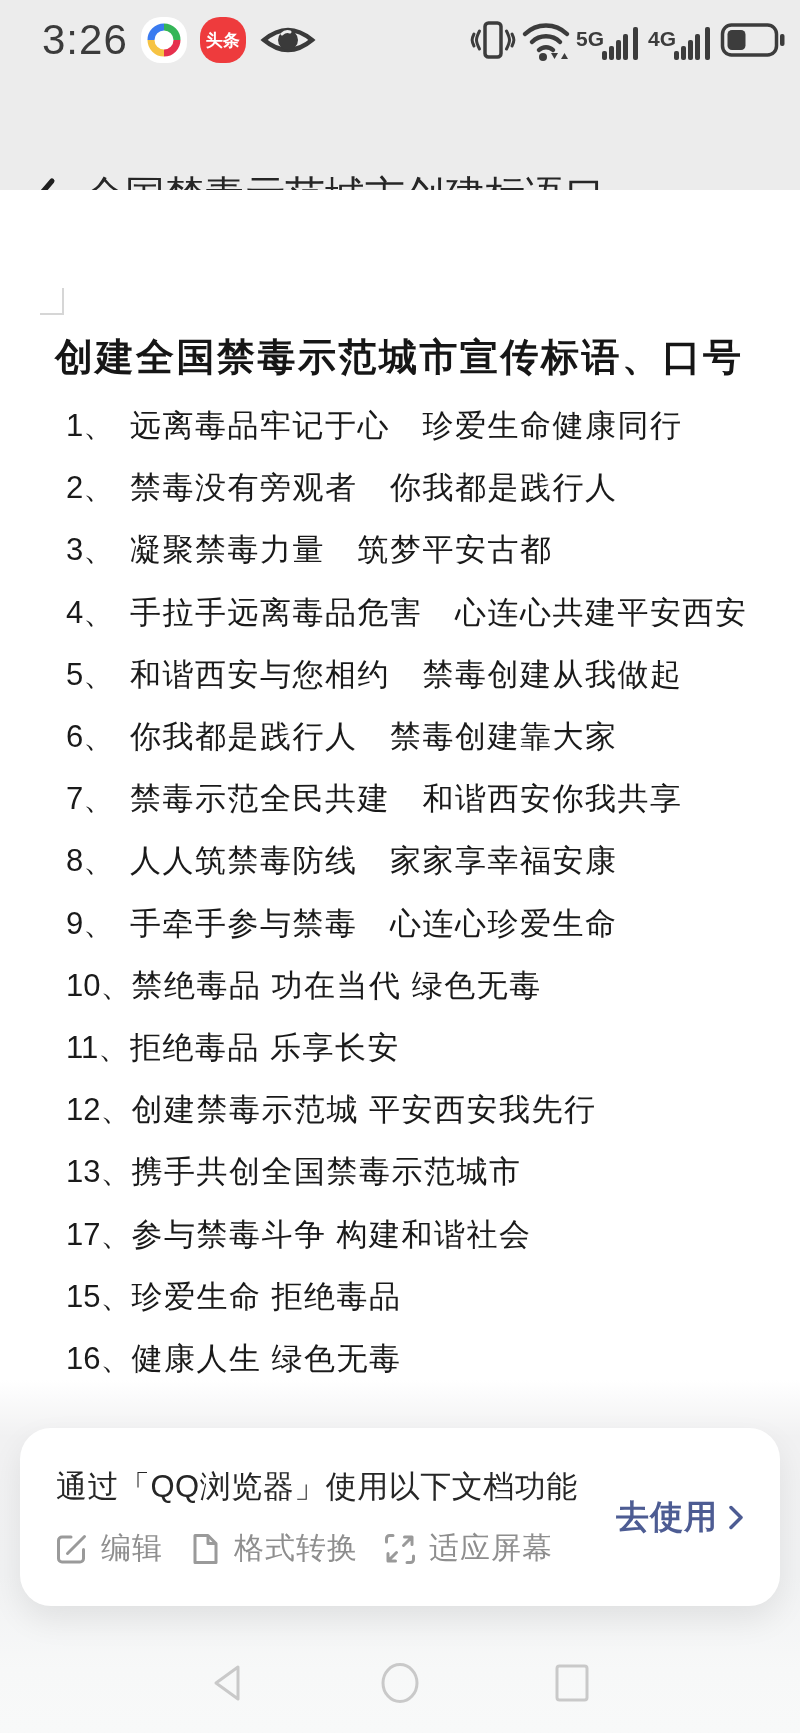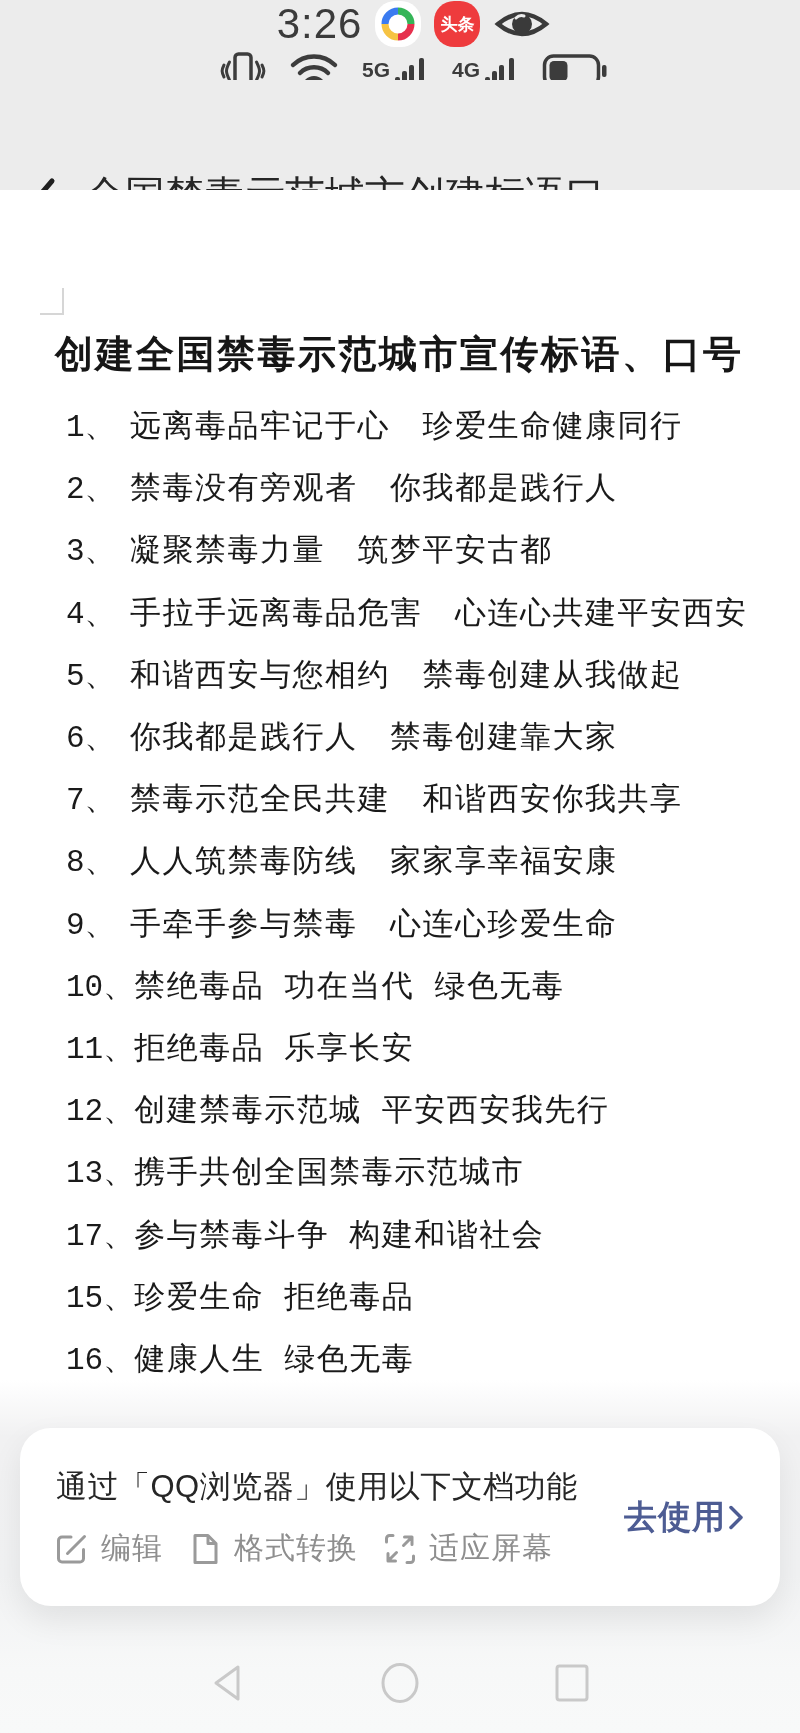--- a/index.html
+++ b/index.html
@@ -3,41 +3,41 @@
 <meta charset="utf-8">
 <style>
   * { margin:0; padding:0; box-sizing:border-box; }
   html,body { width:800px; }
   body { font-family:"Liberation Sans","DejaVu Sans",sans-serif; background:#fff; }
   .screen { position:relative; width:800px; height:1733px; overflow:hidden; background:#fff; }
 
   
   .status-bar { position:absolute; top:0; left:0; width:800px; height:80px;
     background:#ececec; display:flex; align-items:center; justify-content:space-between;
-    padding:0 14px 0 42px;flex-direction:column; }
+    padding:0 14px 0 42px; }
   .sb-left { display:flex; align-items:center; gap:13px; }
   .sb-time { font-size:42px; color:#3b3b3b; letter-spacing:1px; }
   .app-badge { width:46px; height:46px; border-radius:20px; display:flex; align-items:center; justify-content:center; }
   .pinwheel { background:#ffffff; }
   .toutiao { background:#ee3b3d; color:#fff; font-size:17px; font-weight:bold; letter-spacing:0; line-height:1; }
-  .sb-right { display:flex; align-items:flex-end; gap:22px; }
+  .sb-right { display:flex; align-items:flex-end; gap:4px; }
   .net { display:inline-flex; align-items:flex-end; }
   .net-label { font-size:21px; font-weight:bold; color:#3c3c3c; transform:translateY(-12px); margin-right:-4px; }
 
   
   .header { position:absolute; top:80px; left:0; width:800px; height:110px; background:#ececec; }
   .back-btn { position:absolute; left:26px; top:96px; width:34px; height:52px; cursor:pointer; }
   .header-titles { position:absolute; left:85px; top:88px; width:560px; }
   .header-title { font-size:40px; color:#262626; white-space:nowrap; overflow:hidden; }
   .header-subtitle { font-size:27px; color:#9a9a9a; margin-top:6px; }
   .kebab { position:absolute; right:102px; top:114px; display:flex; gap:16px; cursor:pointer; }
   .kebab i { width:10px; height:10px; border-radius:50%; background:#2c2c2c; }
 
   
-  .doc { position:absolute; top:190px; left:0; width:800px; height:1205px; background:#ffffff;font-family:Liberation Mono, monospace; }
+  .doc { position:absolute; top:190px; left:0; width:800px; height:1205px; background:#ffffff; }
   .corner-mark { position:absolute; left:40px; top:98px; width:24px; height:27px;
     border-right:2px solid #d6d6d6; border-bottom:2px solid #d6d6d6; }
   .doc-title { margin:145px 0 0 55px; font-size:38px; font-weight:bold; color:#161616;
     letter-spacing:2.5px; line-height:44px; }
   .doc-list { list-style:none; margin-top:16px; }
   .doc-list li { display:flex; align-items:center; height:62.2px; padding-left:66px;
     font-size:31px; color:#1a1a1a; letter-spacing:1.5px; white-space:pre; }
   .doc-list .num { min-width:64px; flex-shrink:0; letter-spacing:0; }
 
   
@@ -45,21 +45,21 @@
     background:linear-gradient(180deg,#ffffff 0%,#f1f1f2 16%,#f1f2f3 55%,#f7f8f8 82%,#f8f9f9 100%); }
 
   
   .promo-card { position:absolute; left:20px; top:1428px; width:760px; height:178px;
     background:#ffffff; border-radius:31px; box-shadow:0 14px 32px rgba(0,0,0,0.08); }
   .card-title { margin:38px 0 0 36px; font-size:31px; color:#262626; letter-spacing:0.5px; }
   .feature-row { display:flex; align-items:center; gap:24px; margin:20px 0 0 34px; }
   .feature { display:flex; align-items:center; gap:11px; cursor:pointer; }
   .feature-label { font-size:30px; color:#8e8e8e; letter-spacing:1px; }
   .go-use { position:absolute; right:34px; top:50%; transform:translateY(-50%);
-    display:flex; align-items:center; cursor:pointer; }
+    display:flex; align-items:center; gap:8px; cursor:pointer; }
   .go-use-label { font-size:33px; font-weight:bold; color:#4d5c93; letter-spacing:1px; }
 
   
   .bottom-nav { position:absolute; left:0; bottom:0; width:800px; height:100px;
     display:flex; align-items:center; justify-content:center; gap:128px; }
   .nav-btn { width:44px; height:48px; display:flex; align-items:center; justify-content:center; cursor:pointer; }
 </style>
 </head>
 <body>
 

